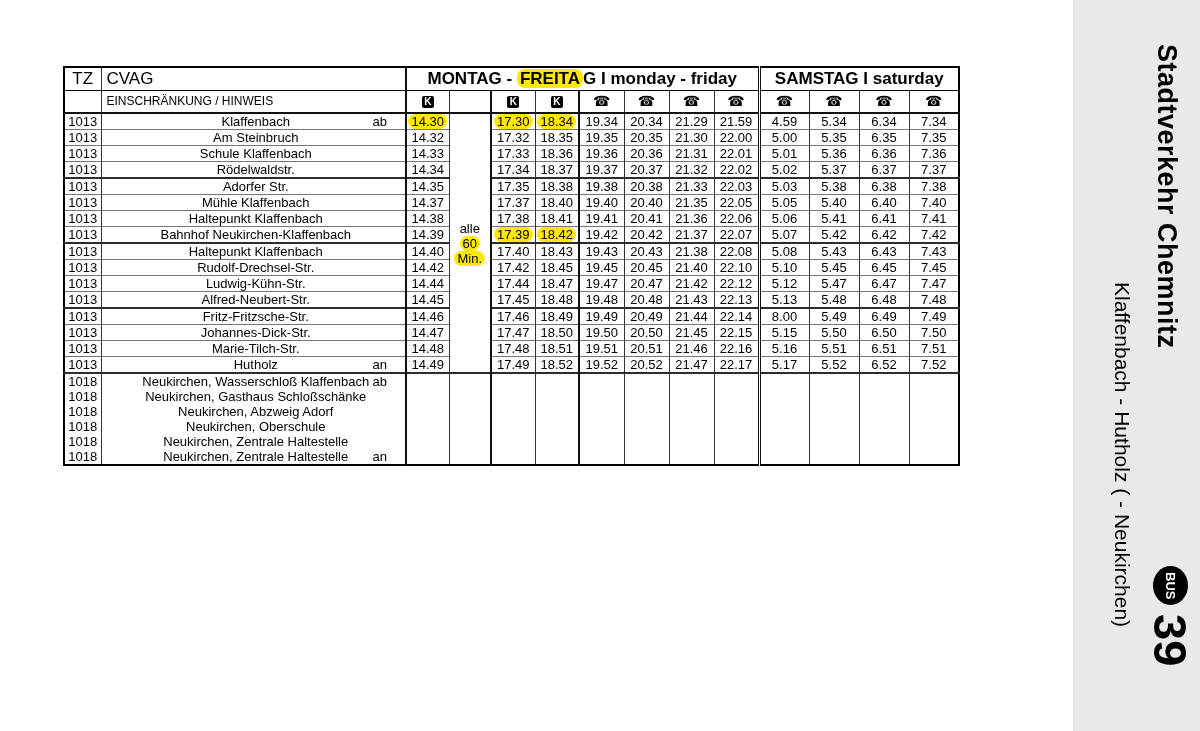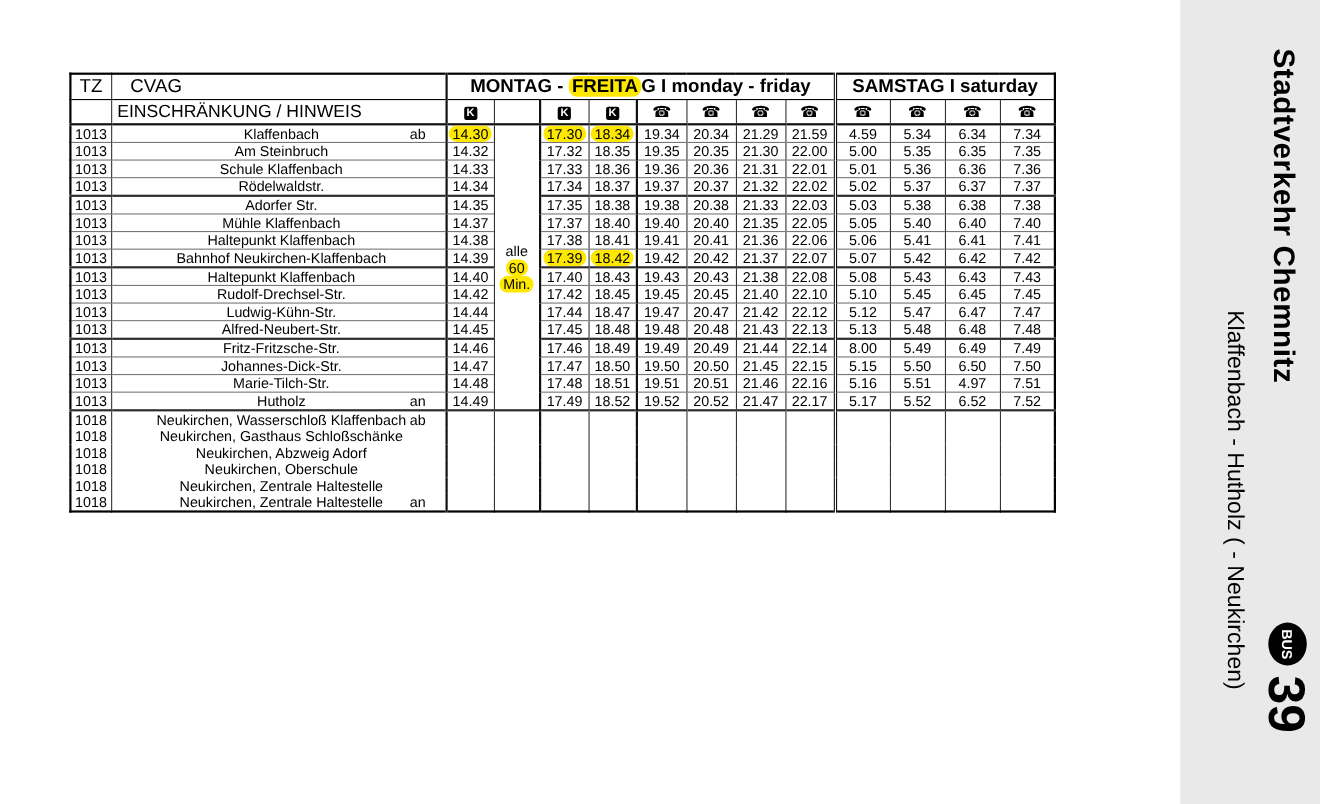--- a/index.html
+++ b/index.html
@@ -27,23 +27,23 @@
     white-space:nowrap;
     overflow:hidden;
     vertical-align:middle;
   }
   .bl1 { border-left:1px solid #333; }
   .bl2 { border-left:2px solid #111; }
   .bl3 { border-left:3px double #111; }
   .hrow td { border-bottom:1px solid #000; height:22px; line-height:22px; font-size:17px; }
   .srow td { border-bottom:2px solid #111; height:21px; line-height:21px; text-align:center; }
   .tzh { text-align:center; }
-  .cvagh { text-align:left; padding-left:17px; }
+  .cvagh { text-align:left; padding-left:5px; }
   .mon, .sat { text-align:center; font-weight:bold; }
-  .rest { text-align:left !important; padding-left:5px; font-size:16px; }
+  .rest { text-align:left !important; padding-left:5px; font-size:12px; }
   tbody td { border-top:1px solid #777; }
   tbody td.grp { border-top:2px solid #2d2d2d; }
   tbody td.sec { border-top:2px solid #2d2d2d; }
   tbody td.nt { border-top:none; }
   .tz { text-align:center; }
   .name { text-align:center; padding-left:5px; position:relative;margin-left:18px; }
   .mk { position:absolute; right:18px; top:0; }
   .tc { text-align:center; }
   .interval { text-align:center; vertical-align:middle; }
   .interval div { line-height:15px; }
@@ -370,21 +370,21 @@
           <td class="name bl1"><span class="nm">Marie-Tilch-Str.</span></td>
           <td class="tc bl2">14.48</td>
           <td class="tc bl2">17.48</td>
           <td class="tc bl1">18.51</td>
           <td class="tc bl2">19.51</td>
           <td class="tc bl1">20.51</td>
           <td class="tc bl1">21.46</td>
           <td class="tc bl1">22.16</td>
           <td class="tc bl3">5.16</td>
           <td class="tc bl1">5.51</td>
-          <td class="tc bl1">4.97</td>
+          <td class="tc bl1">6.51</td>
           <td class="tc bl1">7.51</td>
         </tr>
         <tr>
           <td class="tz">1013</td>
           <td class="name bl1"><span class="nm">Hutholz</span><span class="mk">an</span></td>
           <td class="tc bl2">14.49</td>
           <td class="tc bl2">17.49</td>
           <td class="tc bl1">18.52</td>
           <td class="tc bl2">19.52</td>
           <td class="tc bl1">20.52</td>

